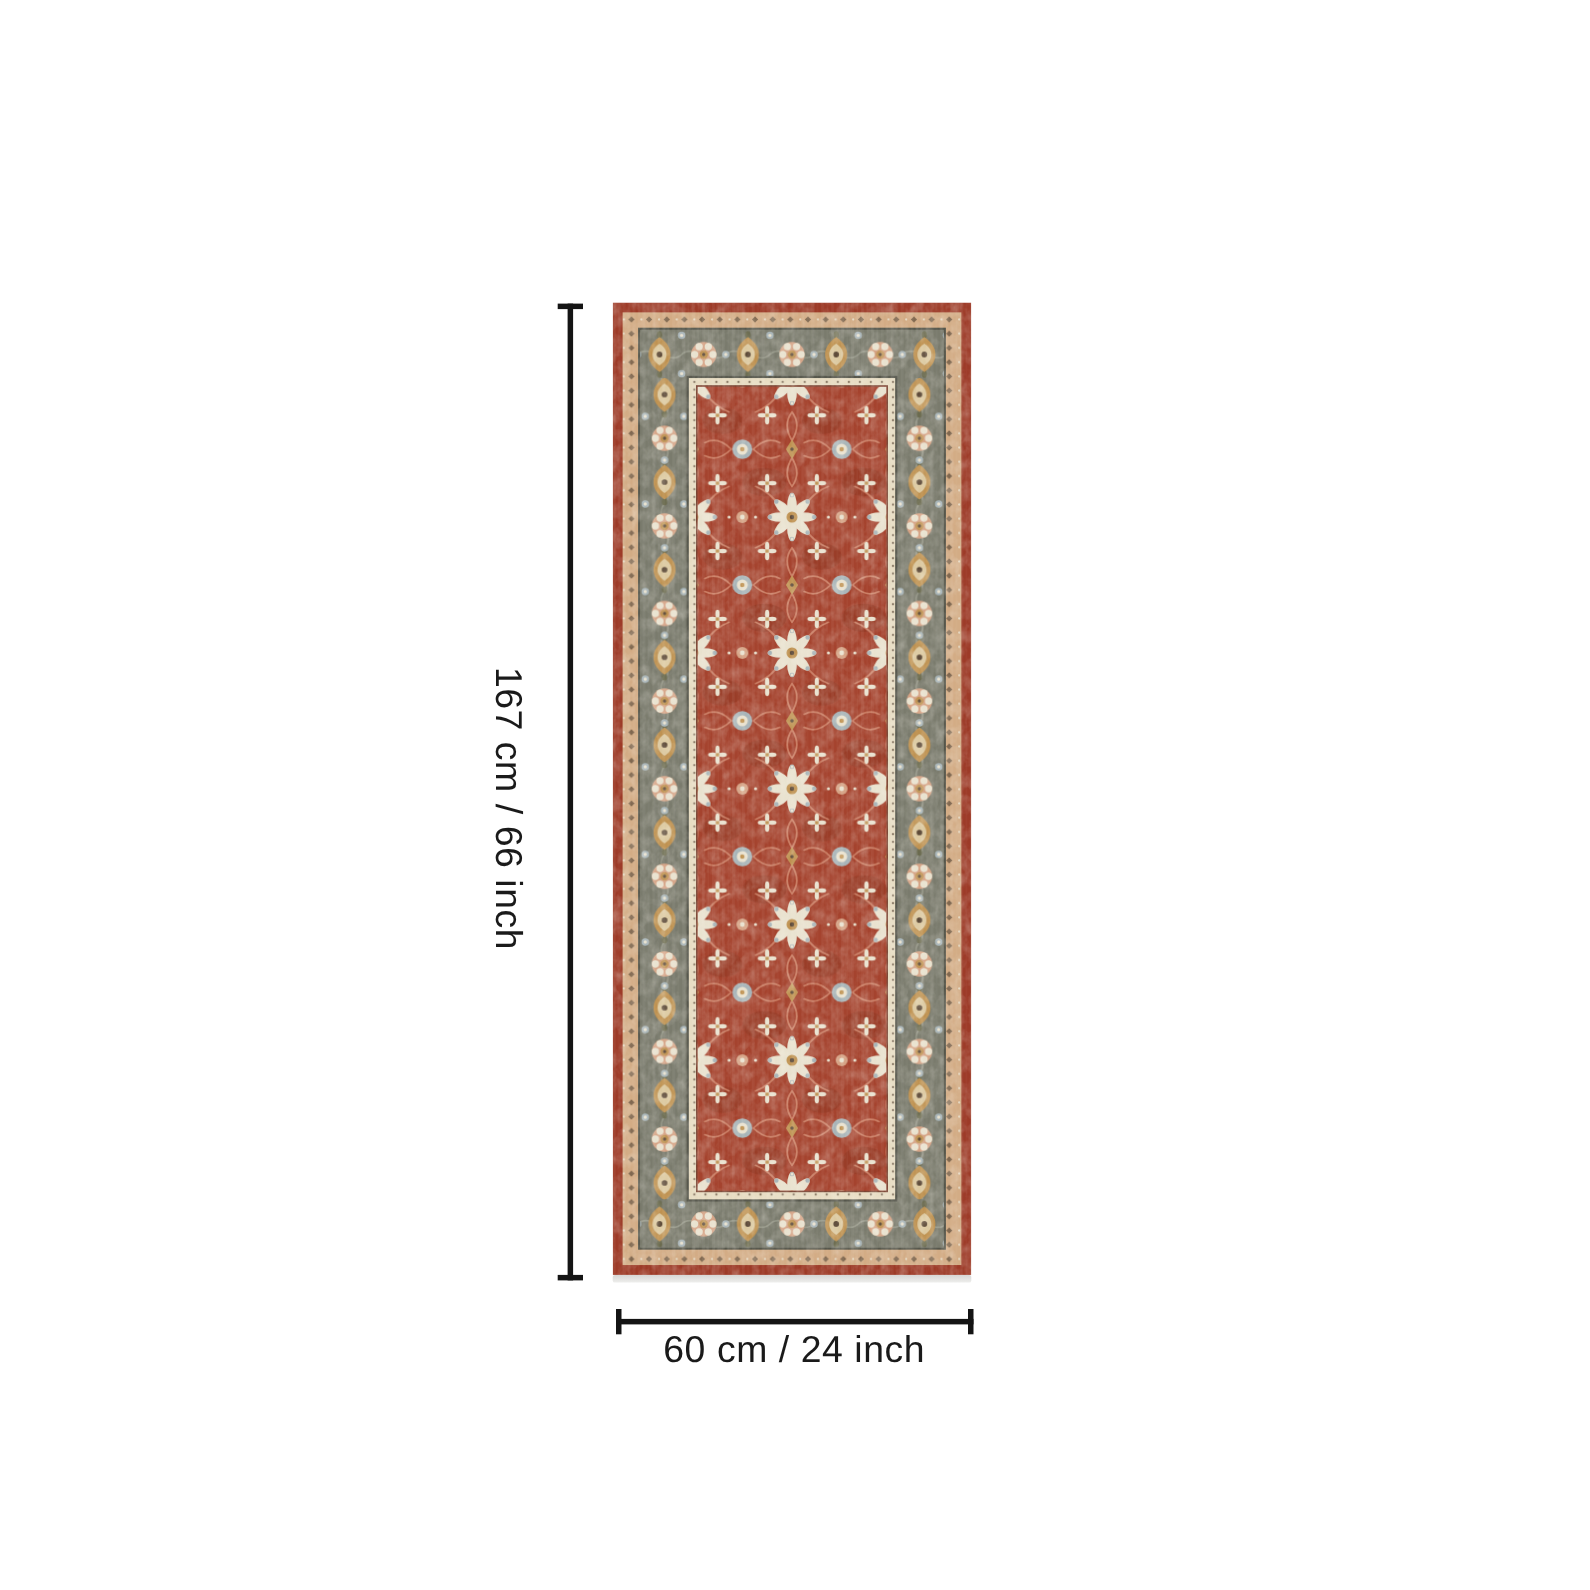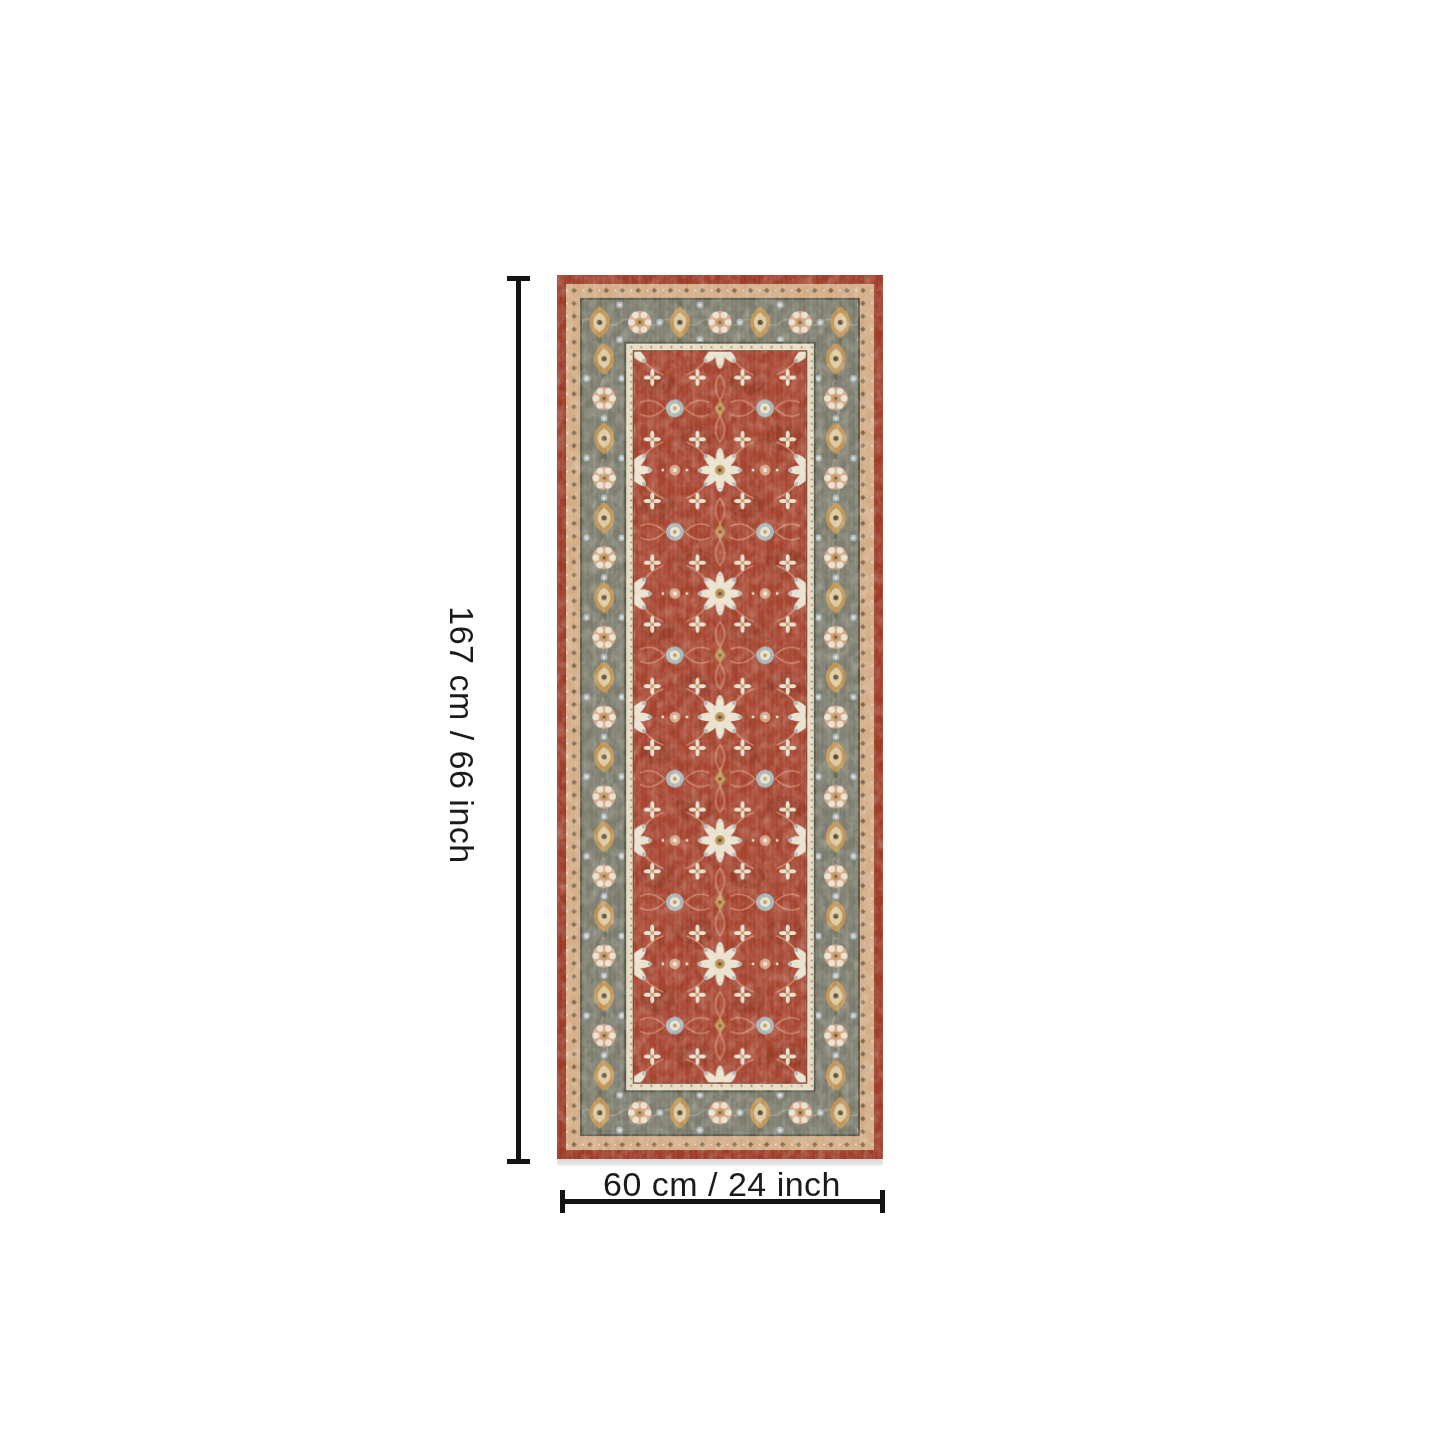--- a/index.html
+++ b/index.html
@@ -81,21 +81,21 @@
   
   .dim-label{
     position:absolute;color:var(--label-text);
     font-size:34px;font-weight:400;letter-spacing:.5px;white-space:nowrap;
   }
   .dim-label-v{
     left:461px;top:735px;
     transform:translate(-50%,-50%) rotate(90deg);
   }
   .dim-label-h{
-    left:722px;top:1184px;
+    left:722px;top:1228px;
     transform:translate(-50%,-50%);
   }
 </style>
 </head>
 <body>
 
 <div class="canvas">
 
   <div class="rug">
     <svg class="rug-svg" viewBox="0 0 325 888" preserveAspectRatio="none" aria-hidden="true">

